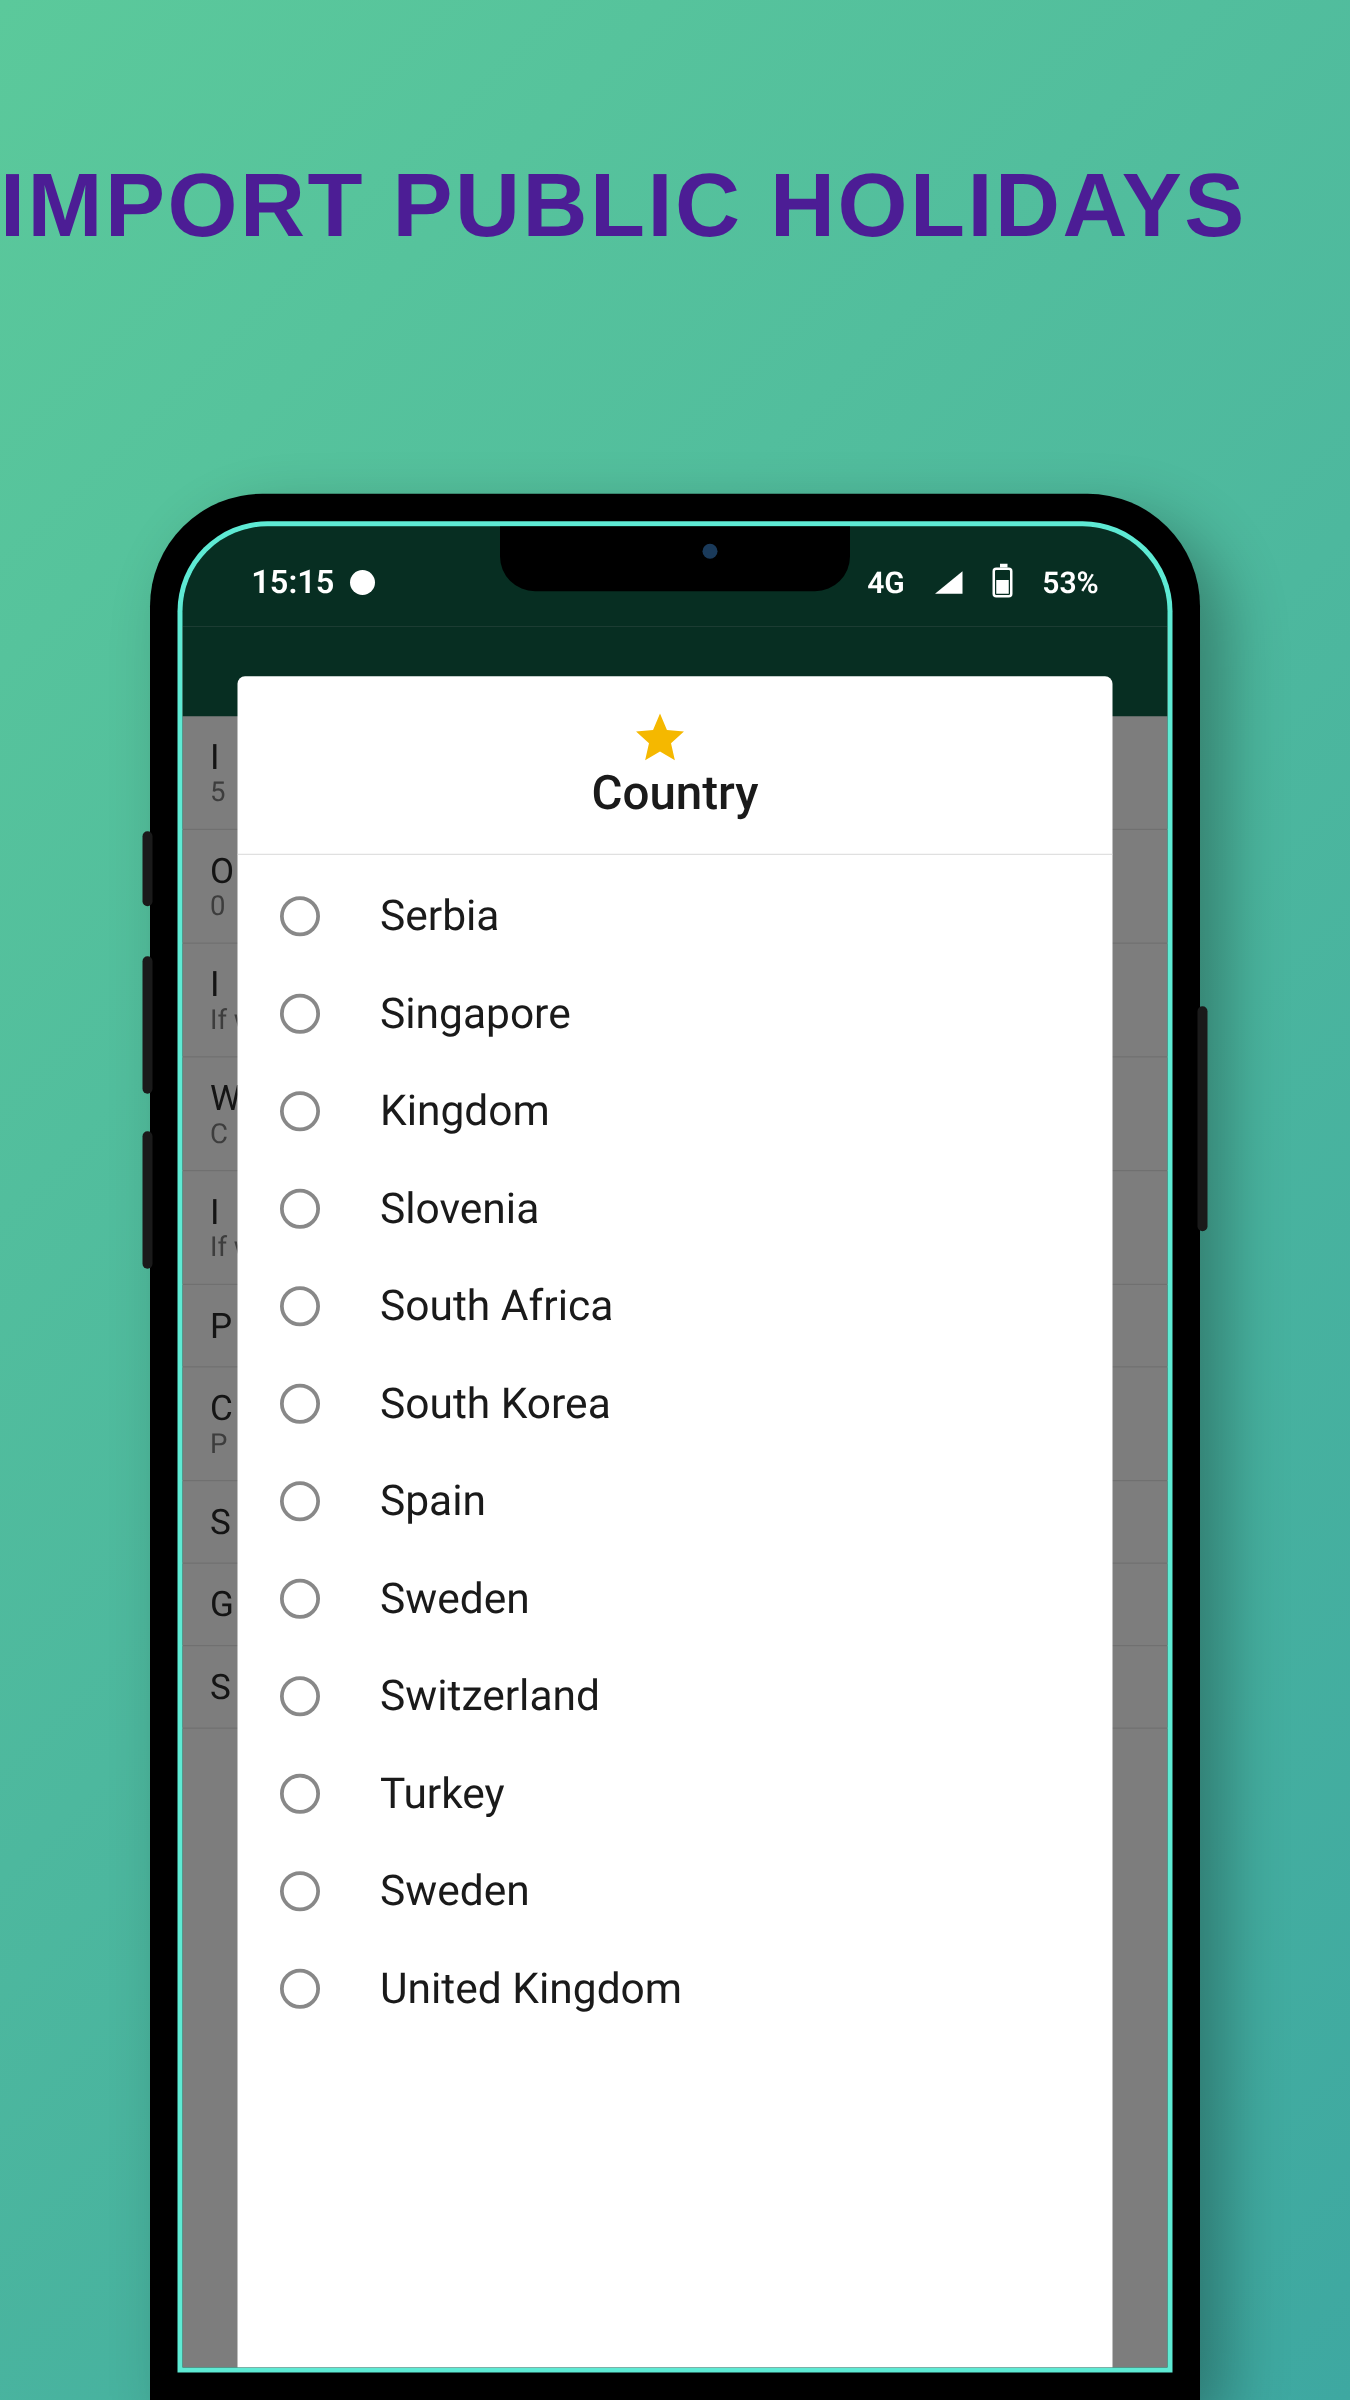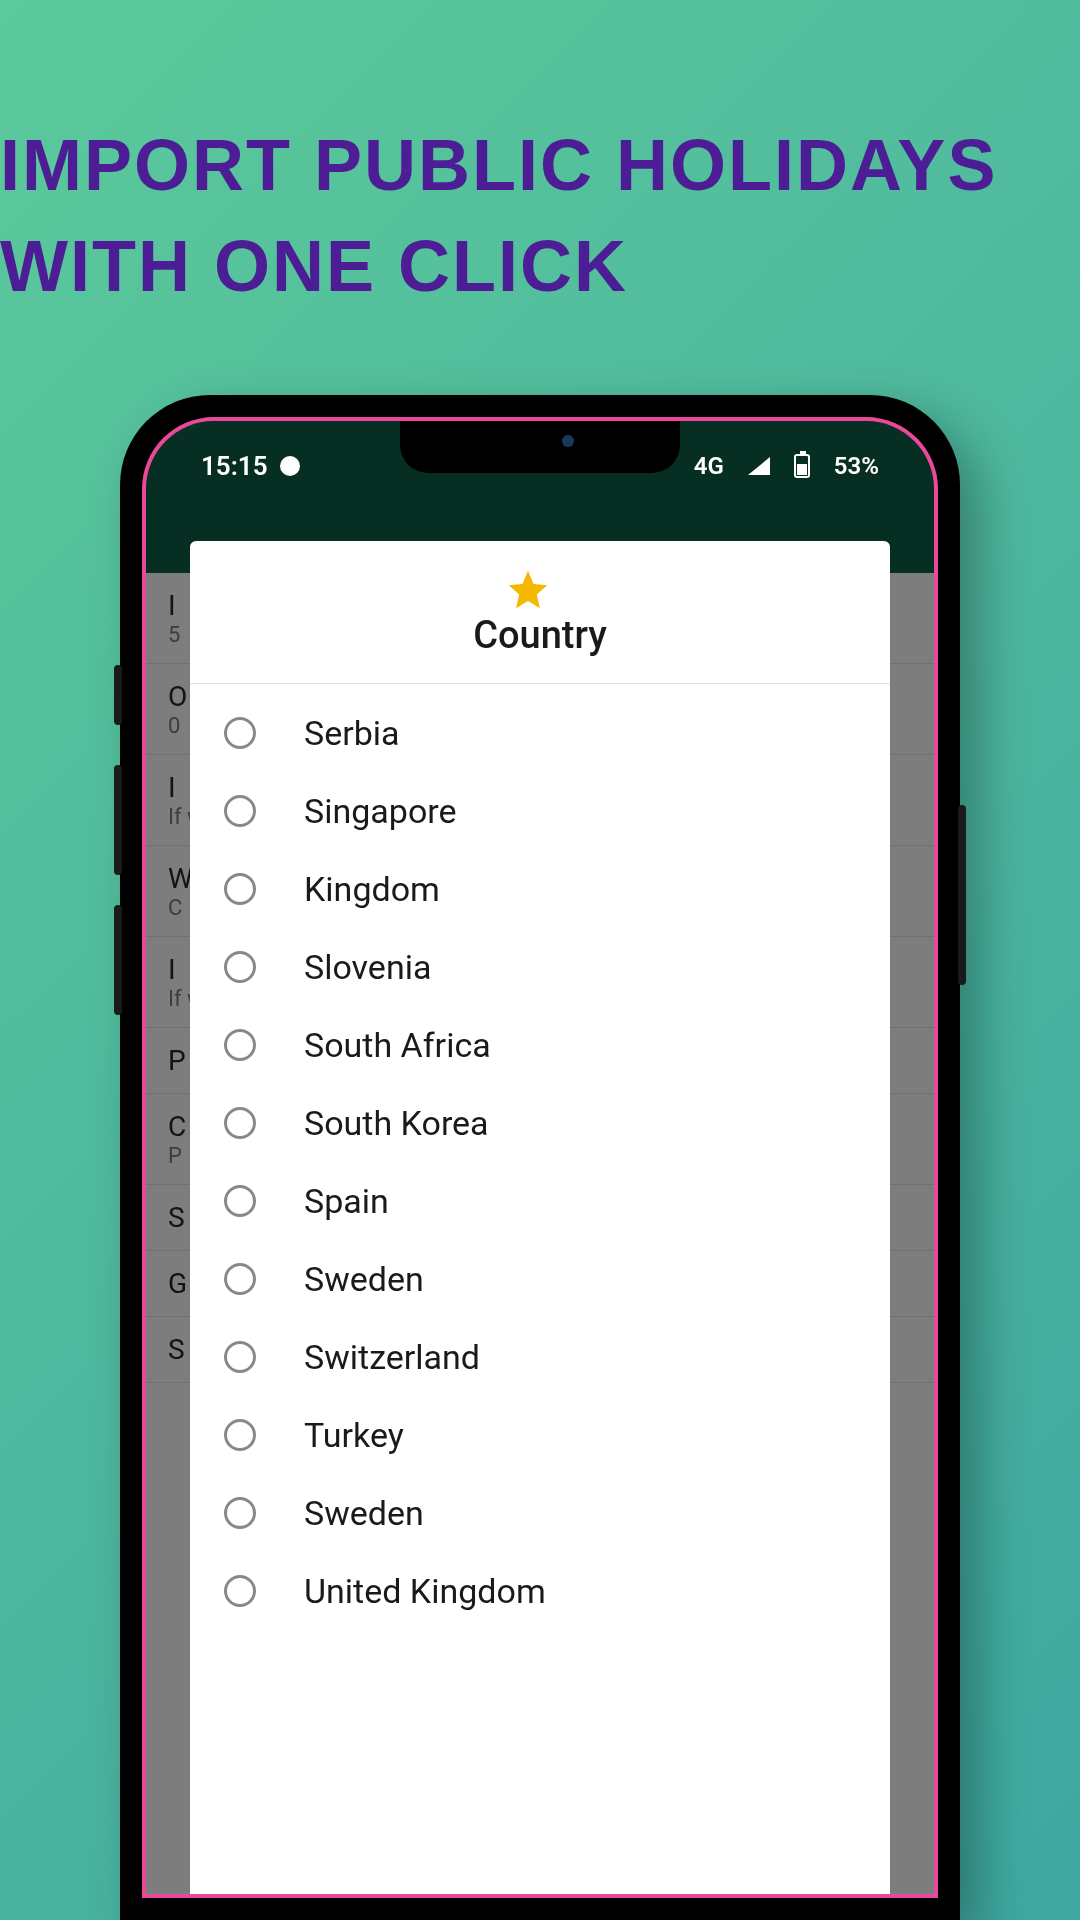--- a/index.html
+++ b/index.html
@@ -36,21 +36,21 @@
   height: 1525px;
   background: #000;
   border-radius: 90px 90px 0 0;
   padding: 22px;
   box-shadow: 20px 20px 50px rgba(0,0,0,0.3);
 }
 
 .phone-inner-border {
   width: 100%;
   height: 100%;
-  background: #ec4899;
+  background: #5eead4;
   border-radius: 72px 72px 0 0;
   padding: 4px;
   text-decoration: underline;
 }
 
 .phone-screen {
   width: 100%;
   height: 100%;
   background: #0d4d3a;
   border-radius: 68px 68px 0 0;
@@ -281,21 +281,20 @@
   top: 410px;
   width: 8px;
   height: 180px;
 }
 </style>
 </head>
 <body>
 
 <div class="headline">
   <div>Import public holidays</div>
-  <div>with one click</div>
 </div>
 
 <div class="phone-frame">
   <div class="side-button side-button-left-1"></div>
   <div class="side-button side-button-left-2"></div>
   <div class="side-button side-button-left-3"></div>
   <div class="side-button side-button-right"></div>
 
   <div class="phone-inner-border">
     <div class="phone-screen">

